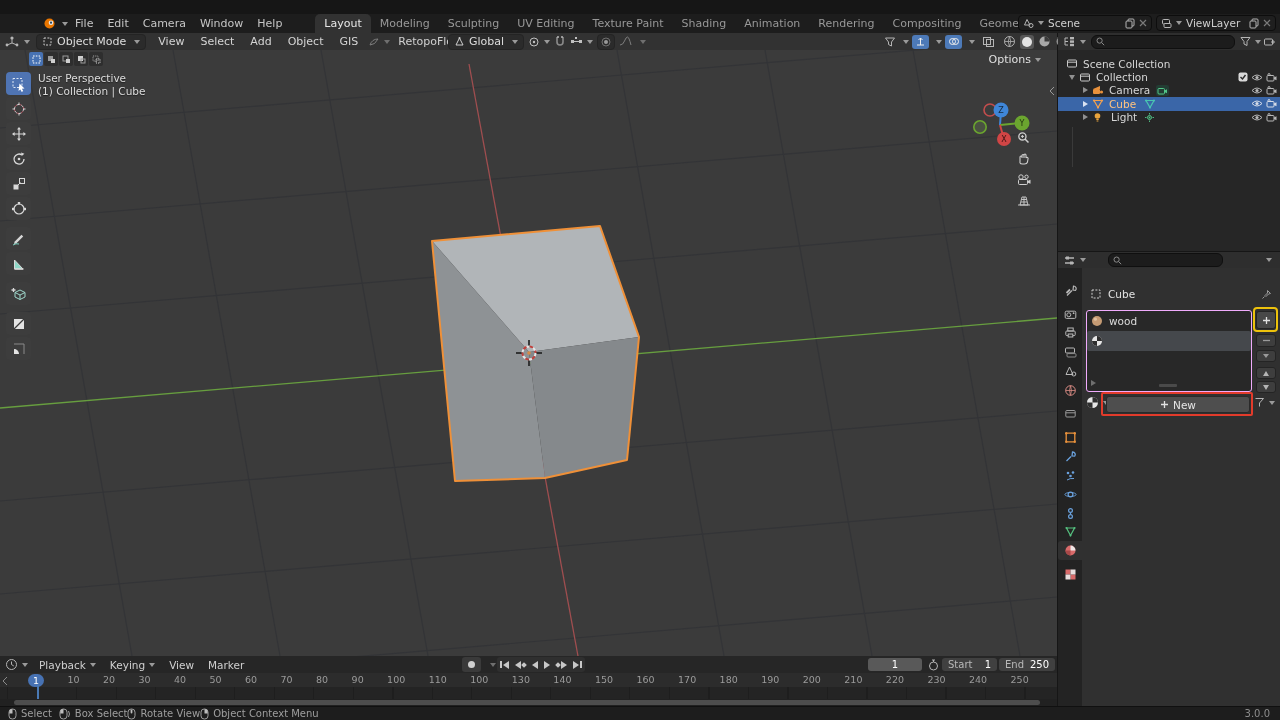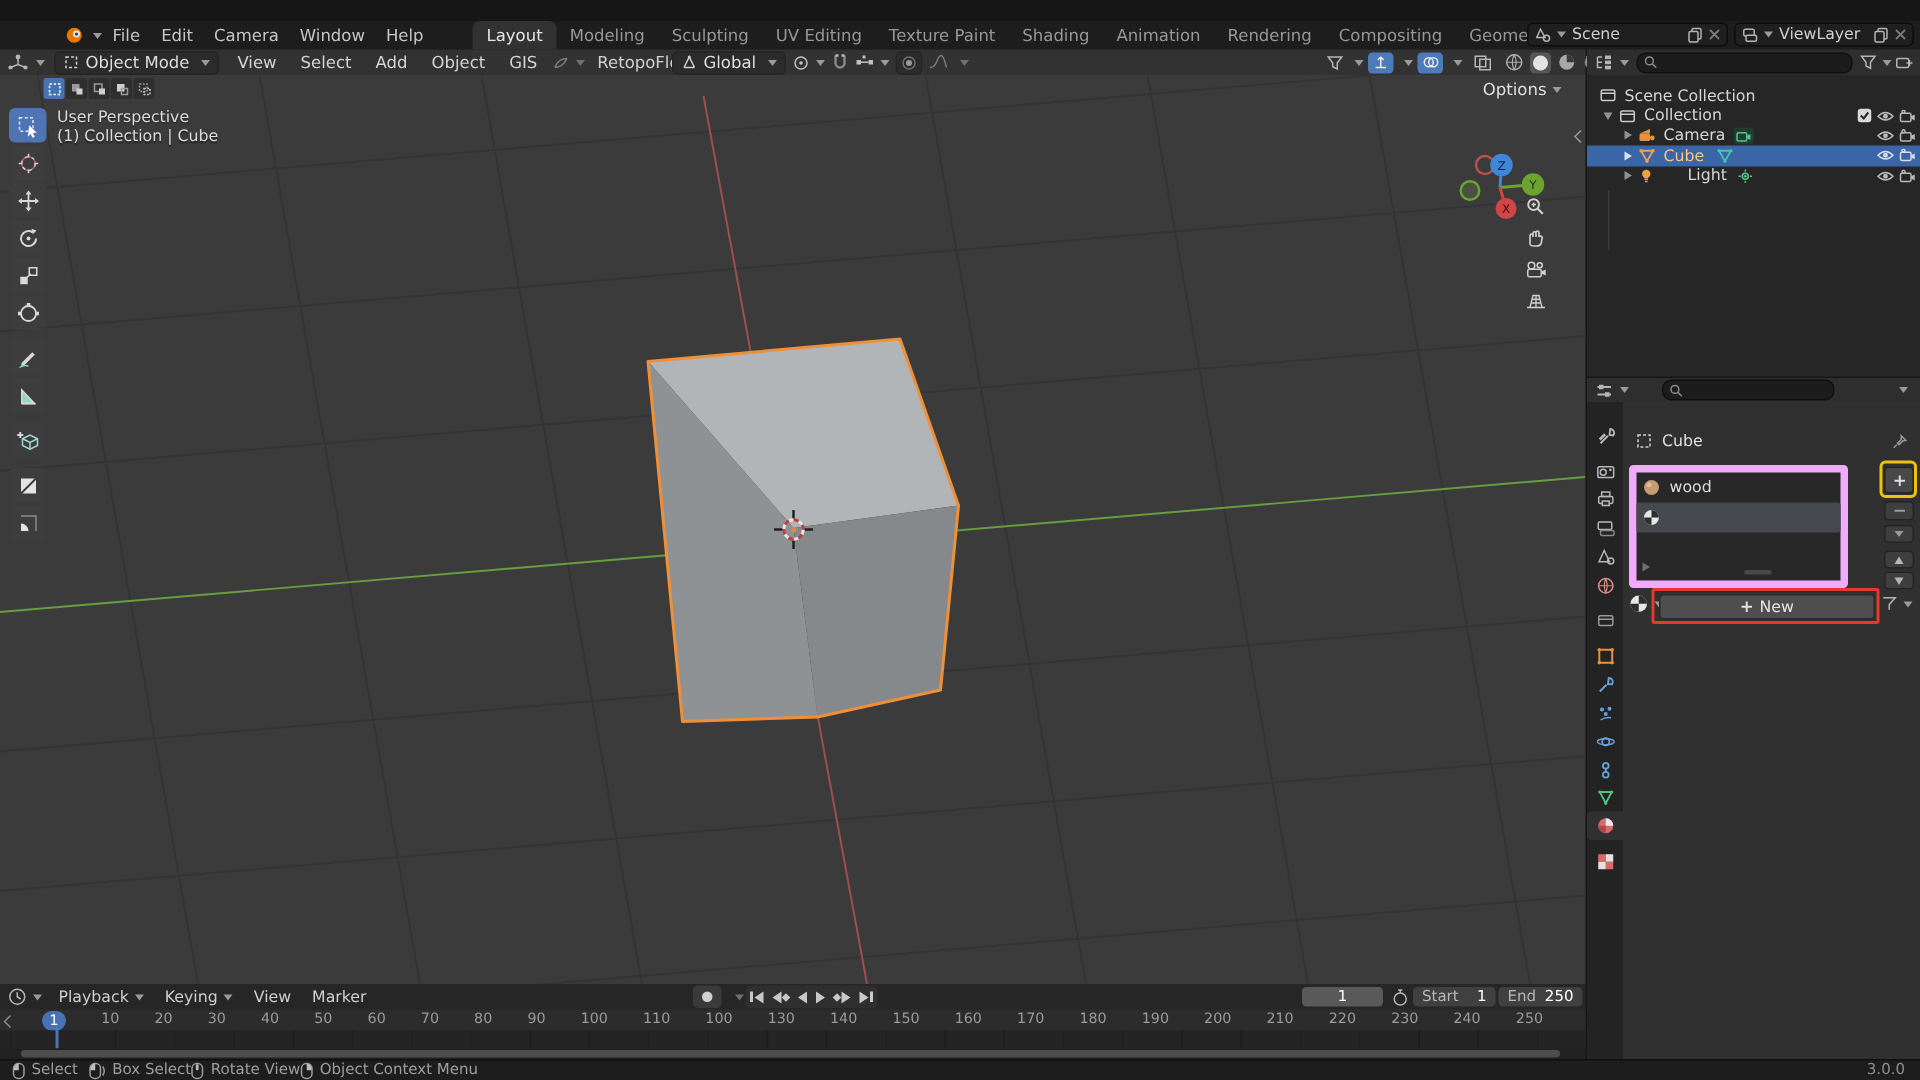--- a/index.html
+++ b/index.html
@@ -59,21 +59,21 @@
   .ol-right{position:absolute;right:3px;display:flex;gap:3px;align-items:center;}
   .guide{position:absolute;left:14px;top:77px;height:40px;border-left:1px solid #3a3a3a;}
 
   
   #properties{left:1058px;top:252px;width:222px;height:454px;background:#303030;}
   #props-header{position:absolute;left:0;top:0;width:222px;height:16px;background:#2e2e2e;display:flex;align-items:center;}
   #props-tabs{position:absolute;left:0;top:16px;width:24px;height:438px;background:#232323;}
   .ptab{position:absolute;left:0;width:24px;height:19px;display:flex;align-items:center;justify-content:center;}
   .ptab.active{background:#303030;border-radius:3px 0 0 3px;}
   #props-content{position:absolute;left:24px;top:16px;width:198px;height:438px;font-size:10.5px;}
-  #slot-list{position:absolute;left:4px;top:42px;width:146px;height:82px;background:#282828;border:5px solid #f0abfc;border-radius:3px;box-sizing:border-box;}
+  #slot-list{position:absolute;left:4px;top:42px;width:166px;height:82px;background:#282828;border:1px solid #f0abfc;border-radius:3px;box-sizing:border-box;}
   .slot-row{display:flex;align-items:center;height:20px;padding:0 4px;color:#dcdcdc;}
   .slot-row.selected{background:#45484c;border-radius:2px;}
   .side-btn{position:absolute;left:174px;width:20px;background:#484848;border:1px solid #242424;border-radius:3px;display:flex;align-items:center;justify-content:center;box-sizing:border-box;color:#d8d8d8;}
   #new-btn{position:absolute;left:24px;top:128px;width:144px;height:17px;background:#4e4e4e;border:1px solid #2a2a2a;border-radius:3px;display:flex;align-items:center;justify-content:center;color:#e6e6e6;box-sizing:border-box;gap:4px;}
   #red-box{position:absolute;left:19px;top:124px;width:152px;height:24px;border:2px solid #e23b2b;border-radius:2px;box-sizing:border-box;}
   #yellow-box{position:absolute;left:171px;top:39px;width:25px;height:25px;border:2px solid #edc20c;border-radius:4px;box-sizing:border-box;}
 
   
   #timeline{left:0;top:656px;width:1057px;height:50px;background:#262626;}
   #tl-header{position:absolute;left:0;top:0;width:1057px;height:17px;display:flex;align-items:center;font-size:10.5px;}
@@ -597,21 +597,21 @@
             <circle cx="3" cy="1.5" r="1" fill="none" stroke="#d5dce8"></circle>
           </svg>
       </div>
     </div>
     <div class="ol-row" style="padding-left:25px;">
       <span class="tri-r"></span>
       <svg style="margin-left:4px" width="11" height="11" viewBox="0 0 11 11">
           <circle cx="5.5" cy="4" r="2.8" fill="#e8a33c"></circle>
           <path d="M4.3 7.5 h2.4 M4.6 9 h1.8" stroke="#e8a33c" stroke-width="1.1"></path>
         </svg>
-      <span style="margin-left:22px">Light</span>
+      <span style="margin-left:8px">Light</span>
       <svg style="margin-left:7px" width="11" height="11" viewBox="0 0 11 11">
           <circle cx="5.5" cy="5.5" r="2" fill="none" stroke="#52c788"></circle>
           <circle cx="5.5" cy="5.5" r="0.9" fill="#52c788"></circle>
           <path d="M5.5 1 v1.5 M5.5 8.5 v1.5 M1 5.5 h1.5 M8.5 5.5 h1.5" stroke="#52c788" stroke-width=".9"></path>
         </svg>
       <div class="ol-right">
         <svg width="12" height="9" viewBox="0 0 12 9">
             <path d="M1 4.5 Q6 -0.5 11 4.5 Q6 9.5 1 4.5 Z" fill="none" stroke="#b8b8b8"></path>
             <circle cx="6" cy="4.5" r="1.6" fill="#b8b8b8"></circle>
           </svg>

